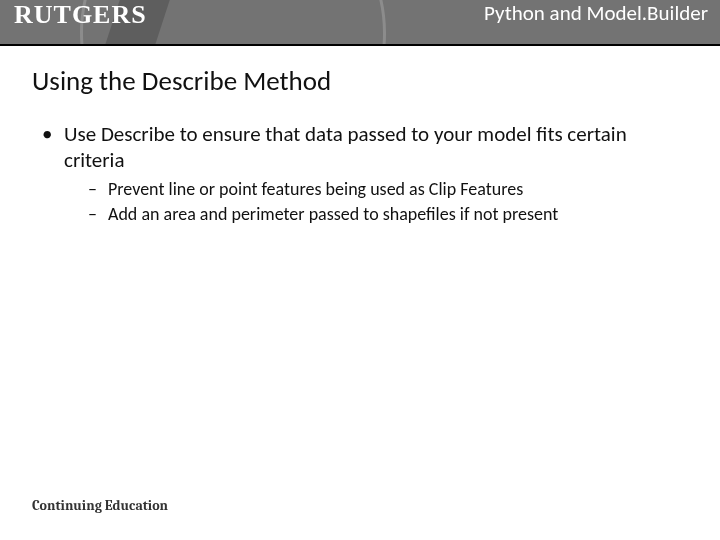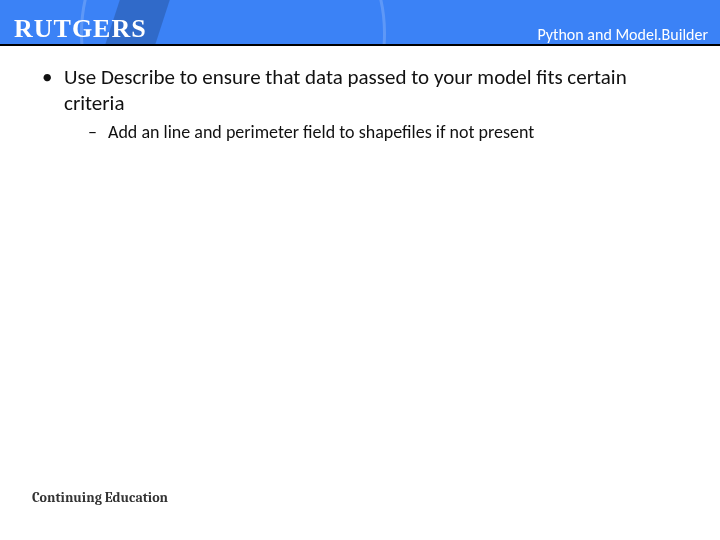--- a/index.html
+++ b/index.html
@@ -1,23 +1,23 @@
 <!DOCTYPE html>
 <html><head>
 <meta charset="utf-8">
 <style>
   * { margin: 0; padding: 0; box-sizing: border-box; }
   html, body { width: 720px; height: 540px; font-family: Calibri, "Segoe UI", Arial, sans-serif; background: #fff; color: #111; overflow: hidden; }
   .slide { position: relative; width: 720px; height: 540px; }
   .header {
     position: relative;
     height: 44px;
-    background: #3b82f6;
+    background: #737373;
     display: flex;
-    align-items: flex-end;
+    align-items: flex-start;
     justify-content: space-between;
     padding: 0 12px 0 14px;
     overflow: hidden;
   }
   .header::before {
     content: "";
     position: absolute;
     left: 80px; top: -120px;
     width: 300px; height: 300px;
     border: 3px solid rgba(255,255,255,0.18);
@@ -35,58 +35,60 @@
   .logo {
     font-family: "Times New Roman", Georgia, serif;
     font-weight: 700;
     font-size: 26px;
     letter-spacing: 1px;
     color: #fff;
     position: relative;
     z-index: 2;
   }
   .header-title {
-    font-size: 16px;
+    font-size: 21px;
     color: #fff;
     font-weight: 400;
     position: relative;
     z-index: 2;
   }
   .header-rule { height: 2px; background: #000; width: 100%; }
   .content { padding: 18px 32px 0 32px; }
   .slide-title { font-size: 27px; font-weight: 400; color: #111; margin-bottom: 24px; }
   ul.top { list-style: none; padding-left: 10px; }
   ul.top > li { position: relative; padding-left: 22px; font-size: 21px; line-height: 1.25; margin-bottom: 28px; }
   ul.top > li::before { content: "•"; position: absolute; left: 0; top: 0; font-size: 21px; }
   ul.sub { list-style: none; padding-left: 24px; margin-top: 4px; }
   ul.sub > li { position: relative; padding-left: 20px; font-size: 18px; line-height: 1.3; margin-bottom: 2px; }
   ul.sub > li::before { content: "–"; position: absolute; left: 0; top: 0; }
   .footer {
     position: absolute;
     left: 32px;
-    bottom: 34px;
+    bottom: 26px;
     font-family: Cambria, Georgia, "Times New Roman", serif;
     font-weight: 700;
     font-size: 14px;
     color: #333;
   }
 </style>
 </head>
 <body>
 
 <div class="slide">
   <div class="header">
     <span class="logo">RUTGERS</span>
     <span class="header-title">Python and Model.Builder</span>
   </div>
   <div class="header-rule"></div>
   <div class="content">
+    <h1 class="slide-title">Using the Describe Method</h1>
     <ul class="top">
       <li>
         <span>Use Describe to ensure that data passed to your model fits certain criteria</span>
         <ul class="sub">
-          <li>Add an line and perimeter field to shapefiles if not present</li>
+          <li>Prevent line or point features being used as Clip Features</li>
+          <li>Add an area and perimeter passed to shapefiles if not present</li>
         </ul>
       </li>
     </ul>
   </div>
   <div class="footer">Continuing Education</div>
 </div>
 
 </body></html>

